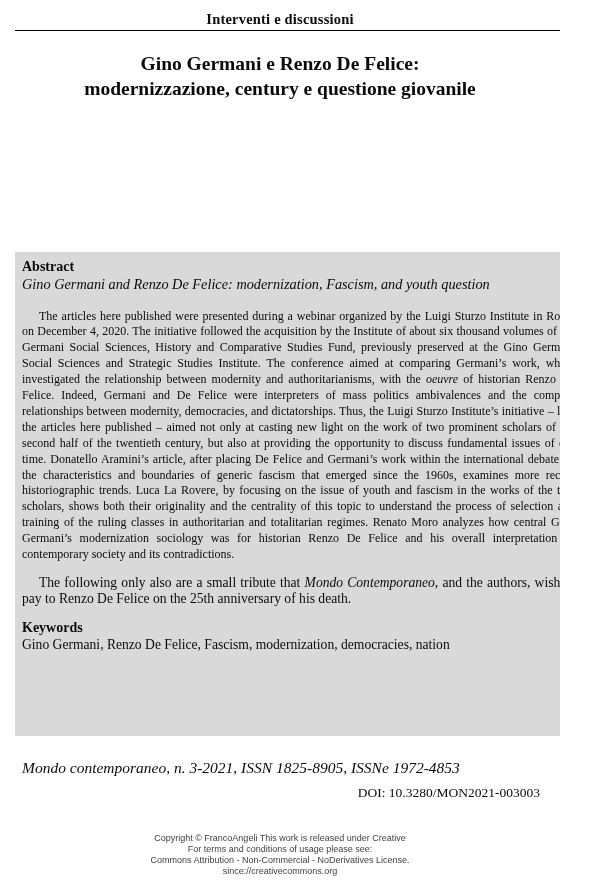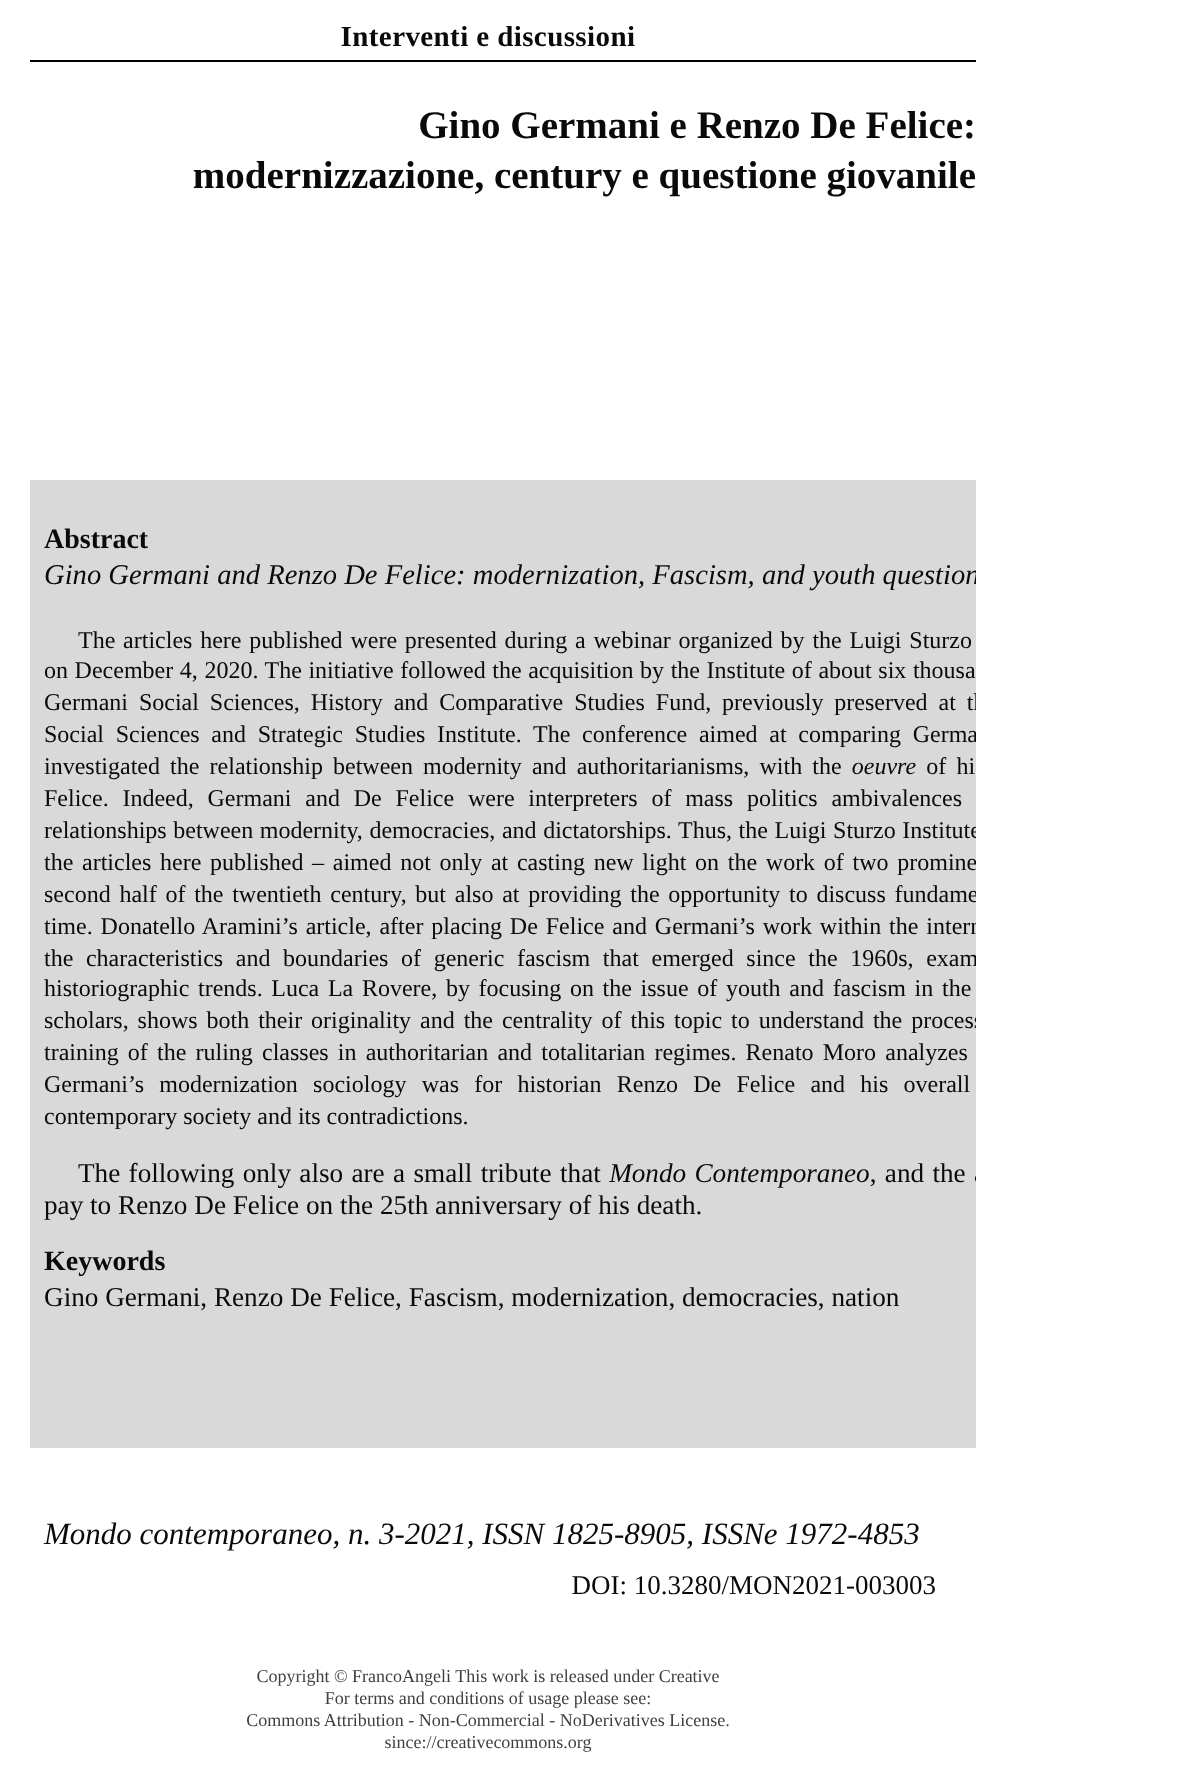--- a/index.html
+++ b/index.html
@@ -1,18 +1,18 @@
 <!DOCTYPE html>
 <html><head>
 <meta charset="utf-8">
 <style>
   html, body { margin: 0; padding: 0; background: #ffffff; }
   .page {
     position: relative;
-    width: 488px;
+    width: 560px;
     height: 890px;
     background: #ffffff;
     font-family: "Liberation Serif", serif;
     color: #0a0a0a;
     overflow: hidden;
   }
   
   .running-head {
     position: absolute;
     top: 11px; left: 0; width: 100%;
@@ -24,32 +24,32 @@
   .head-rule {
     position: absolute;
     top: 30px; left: 15px; width: 567px;
     border-top: 1.6px solid #000000;
     height: 0;
   }
   
   .article-title {
     position: absolute;
     top: 51px; left: 0; width: 100%;
-    text-align: right;
+    text-align: center;
     font-weight: bold;
     font-size: 19.5px;
     line-height: 25px;
   }
   
   .abstract-box {
     position: absolute;
-    top: 240px; left: 15px;
+    top: 252px; left: 15px;
     width: 566px; height: 484px;
     box-sizing: border-box;
-    padding: 23px 6px 0 7px;
+    padding: 7px 6px 0 7px;
   }
   .abstract-heading {
     font-weight: bold;
     font-size: 14px;
     line-height: 16.5px;
   }
   .abstract-subtitle {
     font-style: italic;
     font-size: 14.3px;
     line-height: 17px;
@@ -90,21 +90,21 @@
     position: absolute;
     top: 785px; left: 22px; right: 20px;
     font-size: 13.5px;
     text-align: right;
   }
   
   .copyright-block {
     position: absolute;
     top: 833px; left: 0; width: 100%;
     text-align: center;
-    font-family: Liberation Serif, serif;
+    font-family: Liberation Sans, sans-serif;
     font-size: 9px;
     line-height: 11px;
     color: #3f3f3f;
   }
 </style>
 </head>
 <body>
 
 <div class="page">
 

